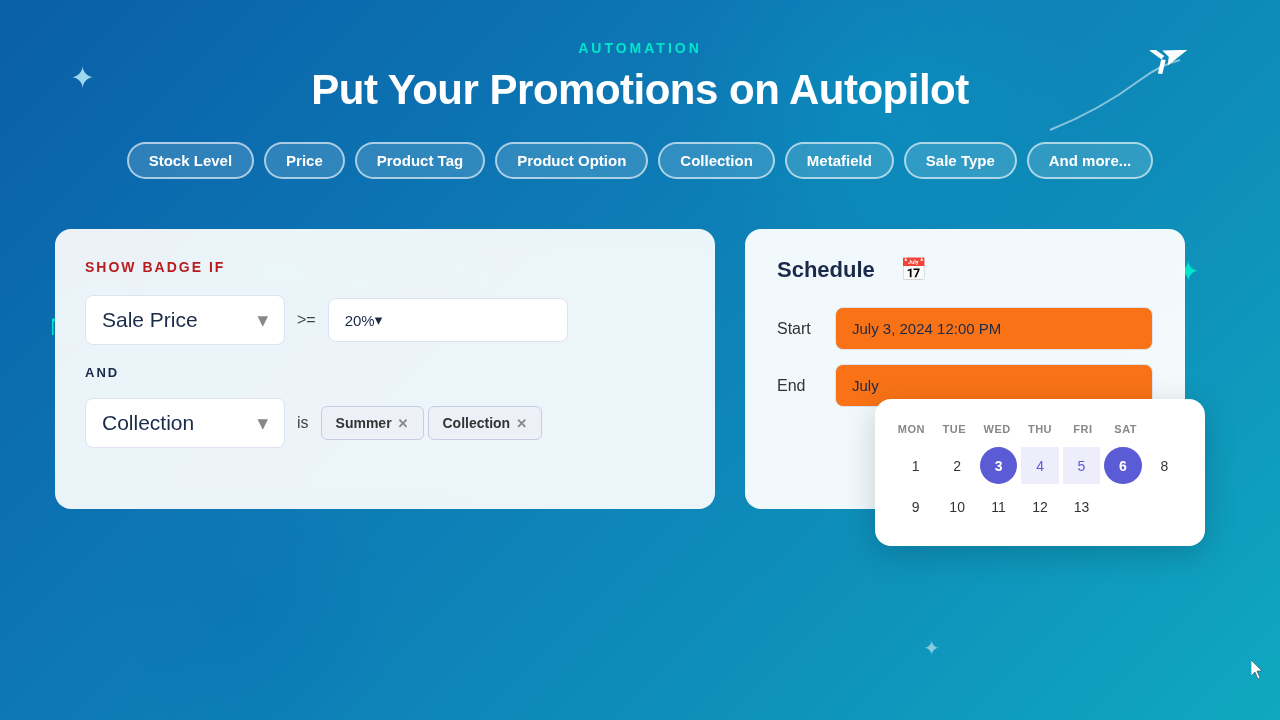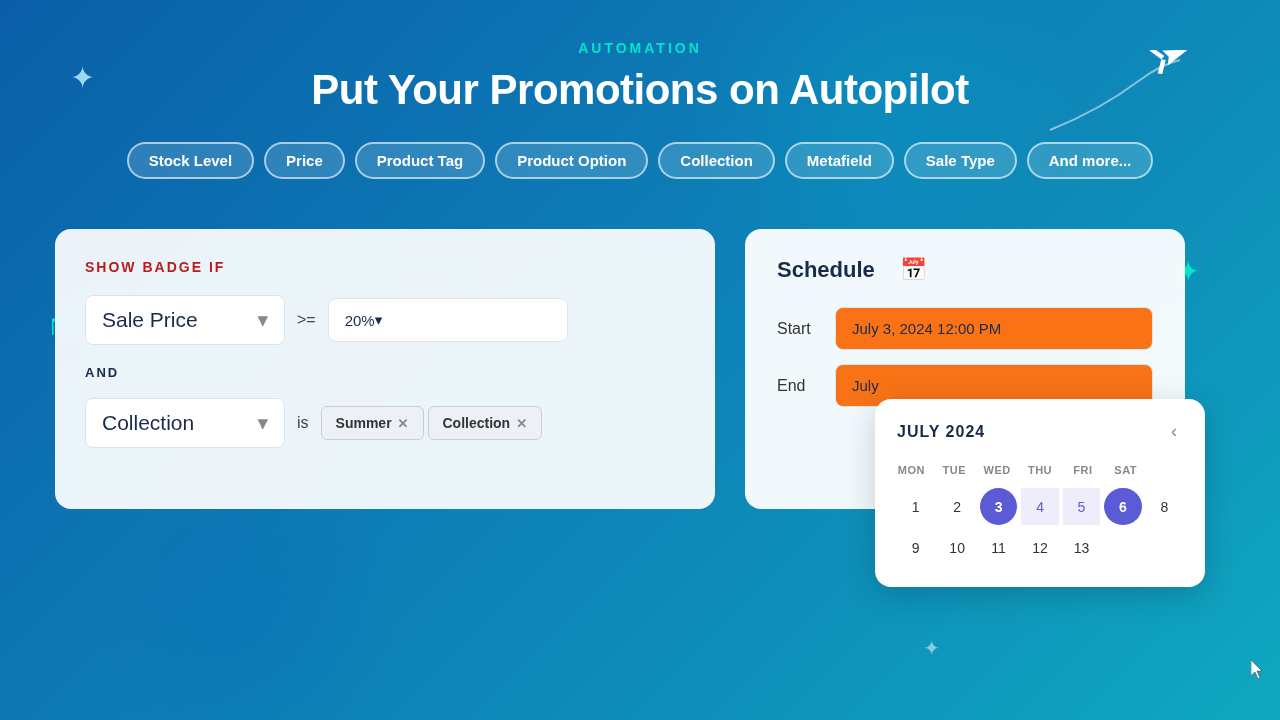--- a/index.html
+++ b/index.html
@@ -451,24 +451,20 @@
       <span class="schedule-label">Start</span>
       <div class="date-input">July 3, 2024 12:00 PM</div>
     </div>
 
     <div class="schedule-row">
       <span class="schedule-label">End</span>
       <div class="date-input">July</div>
     </div>
 
     <div class="calendar-popup">
-      <div class="cal-header">
-        <span class="cal-month">JULY 2024</span>
-        <button class="cal-nav">‹</button>
-      </div>
 
       <div class="cal-days-header" id="cal-day-headers">
           <div class="cal-day-label">MON</div>
           <div class="cal-day-label">TUE</div>
           <div class="cal-day-label">WED</div>
           <div class="cal-day-label">THU</div>
           <div class="cal-day-label">FRI</div>
           <div class="cal-day-label">SAT</div>
         </div>
       <div class="cal-grid" id="cal-grid">

